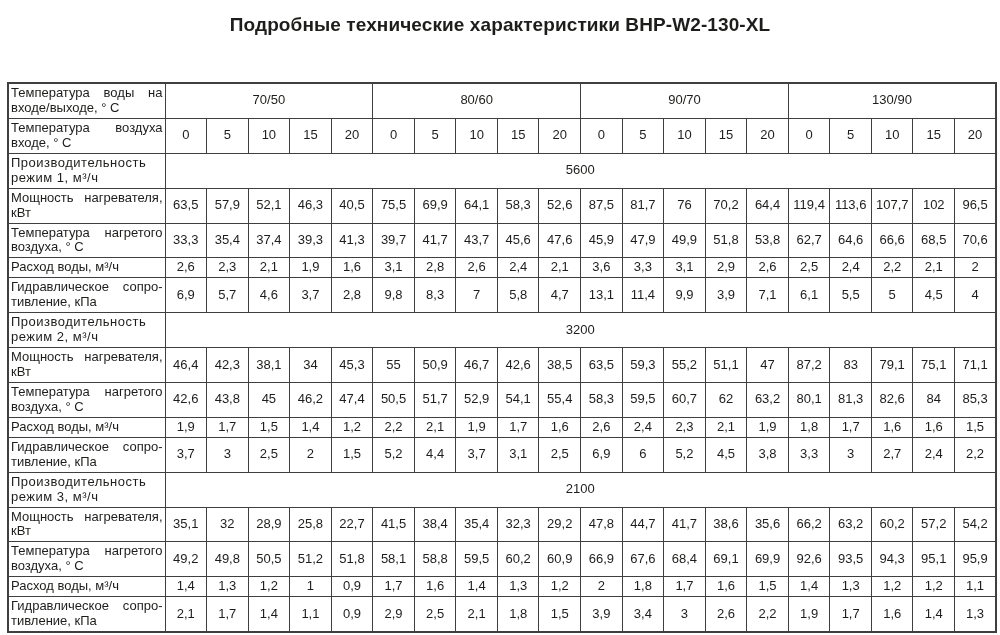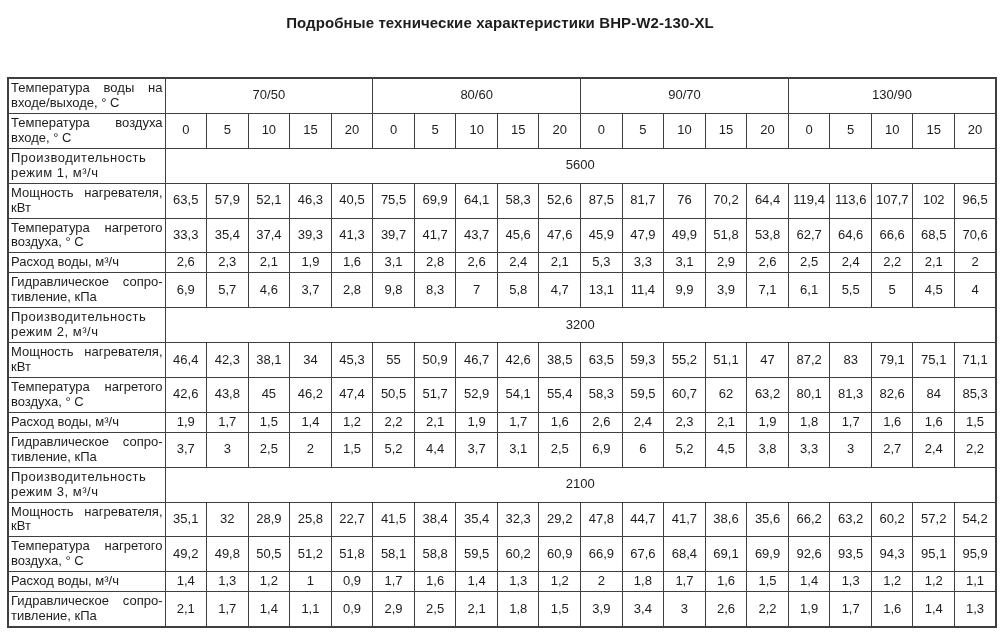--- a/index.html
+++ b/index.html
@@ -12,21 +12,21 @@
   .page {
     width: 1000px;
     height: 635px;
     background: #ffffff;
     box-sizing: border-box;
     overflow: hidden;
   }
   .title {
     text-align: center;
     font-weight: bold;
-    font-size: 15px;
+    font-size: 19px;
     padding: 14px 0 26px 0;
     letter-spacing: 0.1px;
   }
   table.spec {
     border-collapse: collapse;
     table-layout: fixed;
     width: 988px;
     margin-left: 7px;
     border: 2px solid #3f3f3f;
     margin-top: 20px;
@@ -149,21 +149,21 @@
           <td class="center">2,6</td>
           <td class="center">2,3</td>
           <td class="center">2,1</td>
           <td class="center">1,9</td>
           <td class="center">1,6</td>
           <td class="center">3,1</td>
           <td class="center">2,8</td>
           <td class="center">2,6</td>
           <td class="center">2,4</td>
           <td class="center">2,1</td>
-          <td class="center">5,3</td>
+          <td class="center">3,6</td>
           <td class="center">3,3</td>
           <td class="center">3,1</td>
           <td class="center">2,9</td>
           <td class="center">2,6</td>
           <td class="center">2,5</td>
           <td class="center">2,4</td>
           <td class="center">2,2</td>
           <td class="center">2,1</td>
           <td class="center">2</td>
         </tr>

